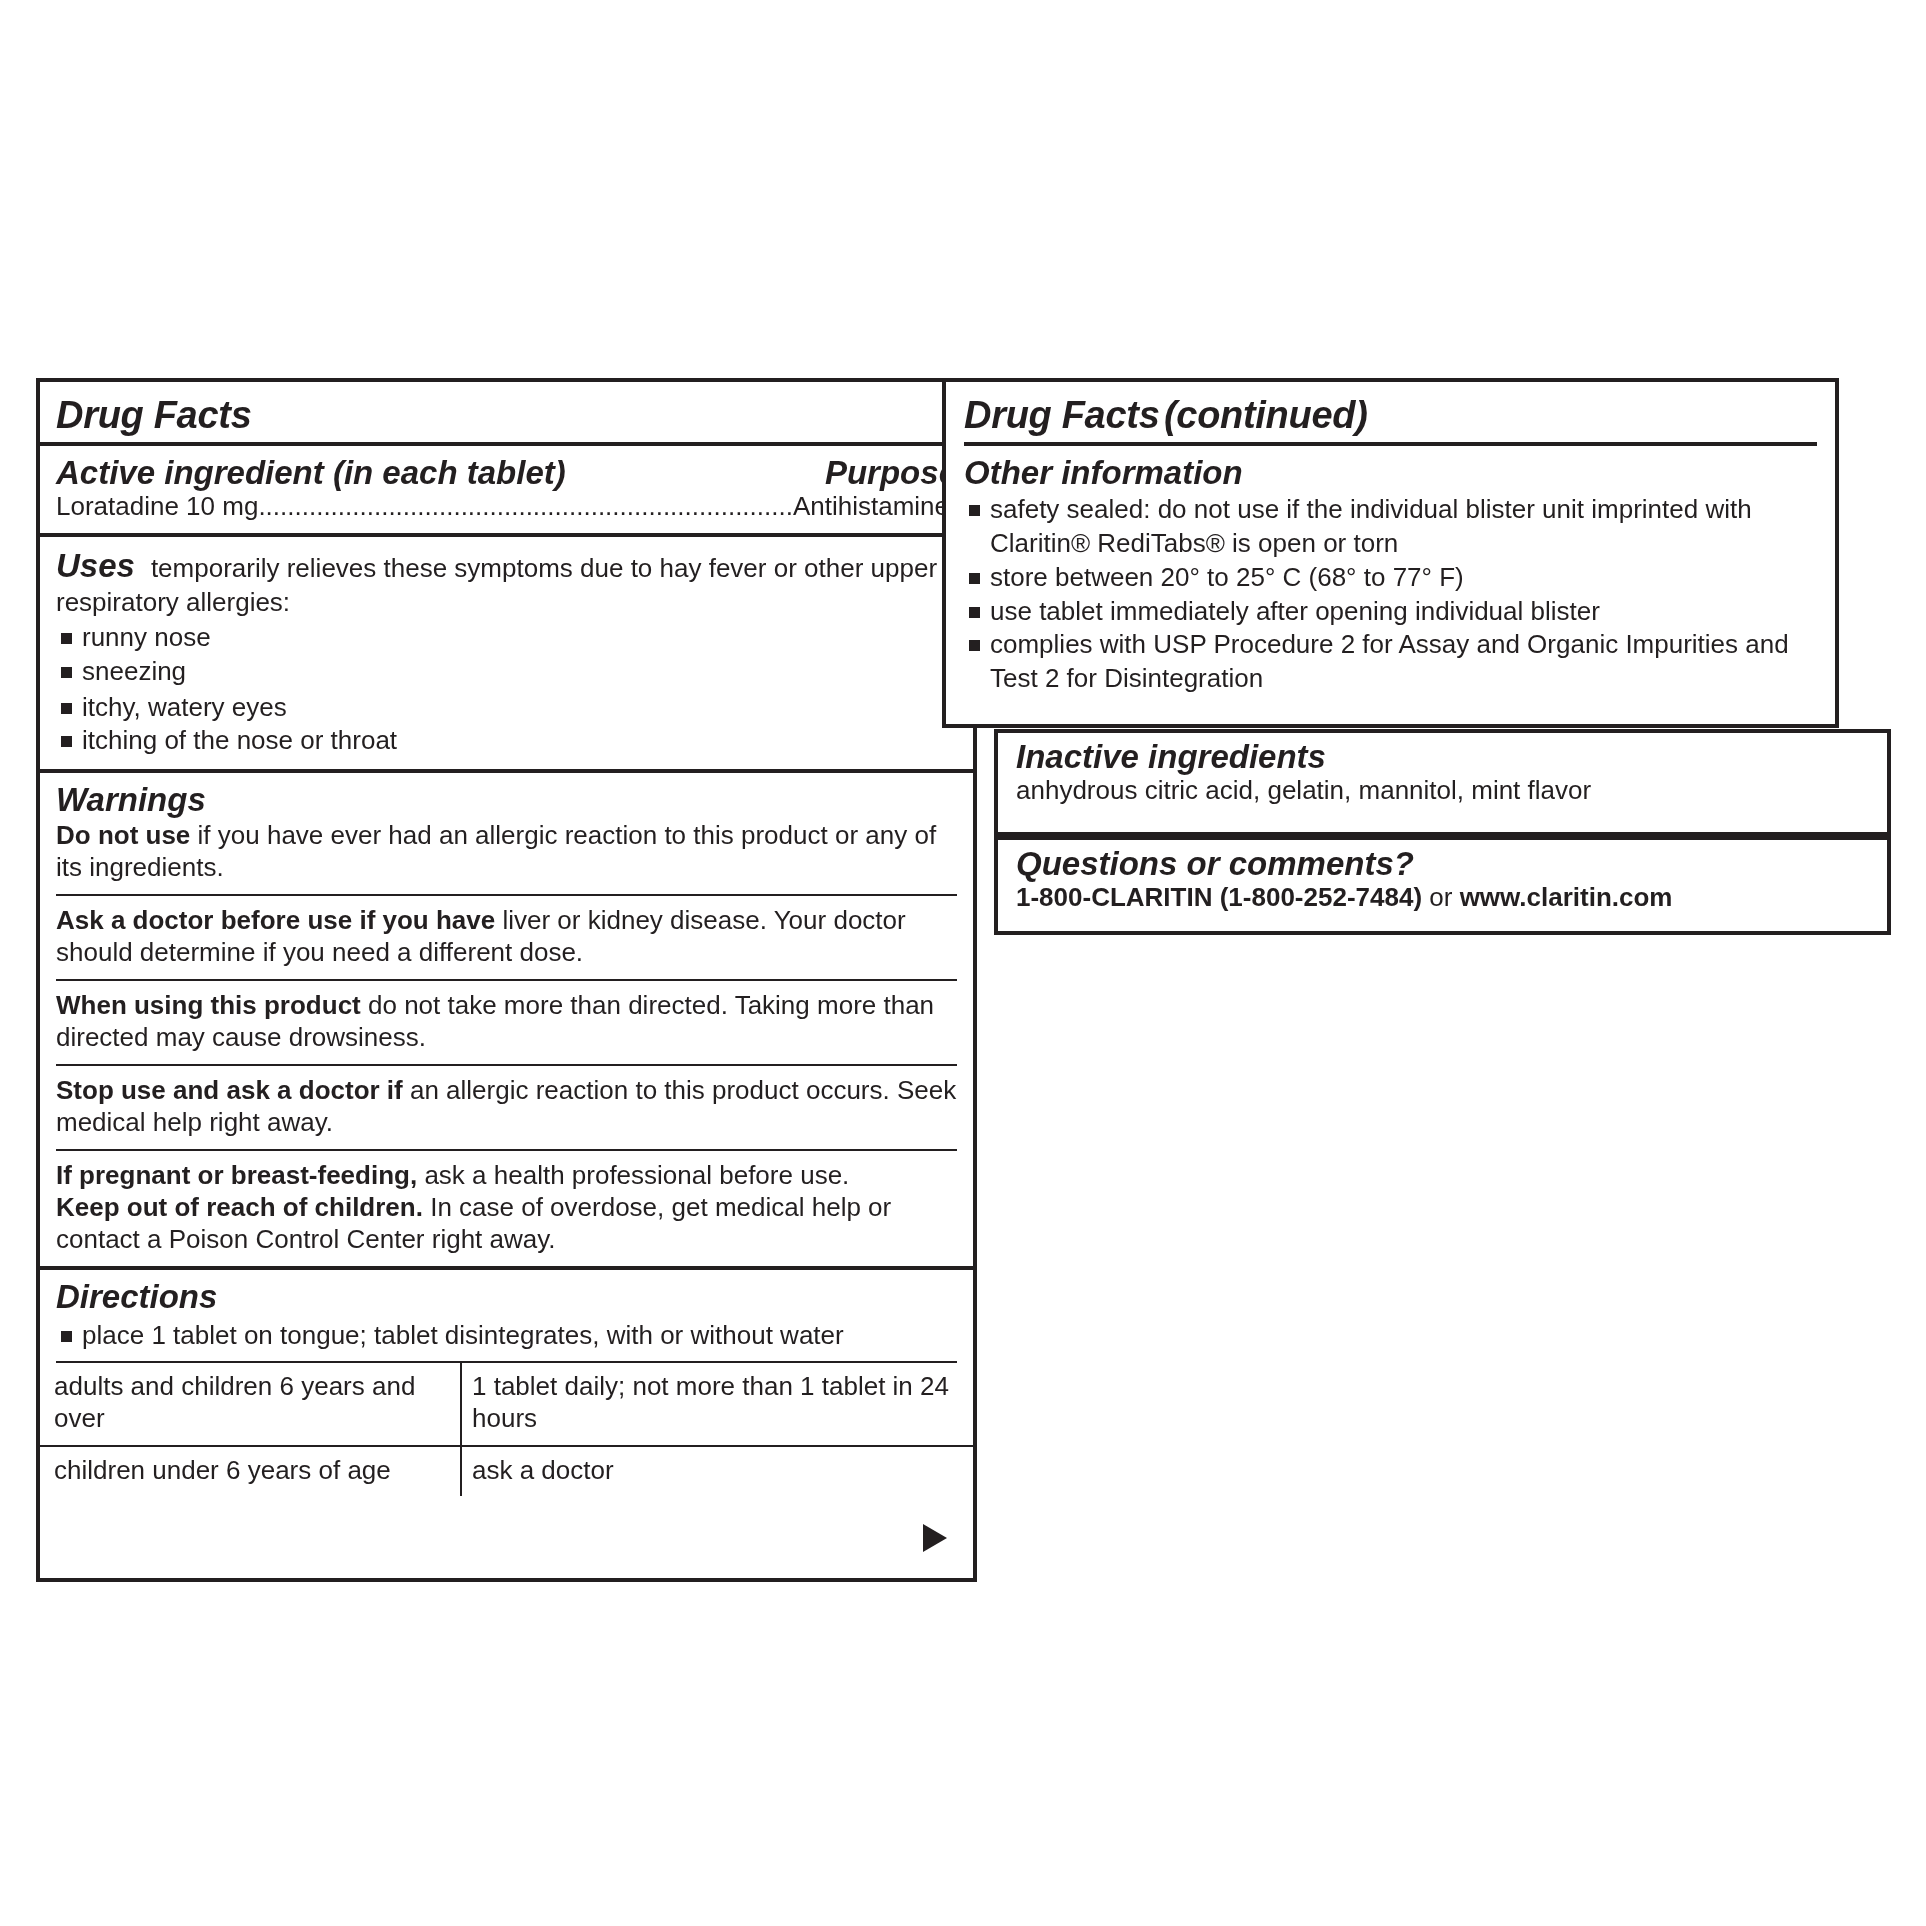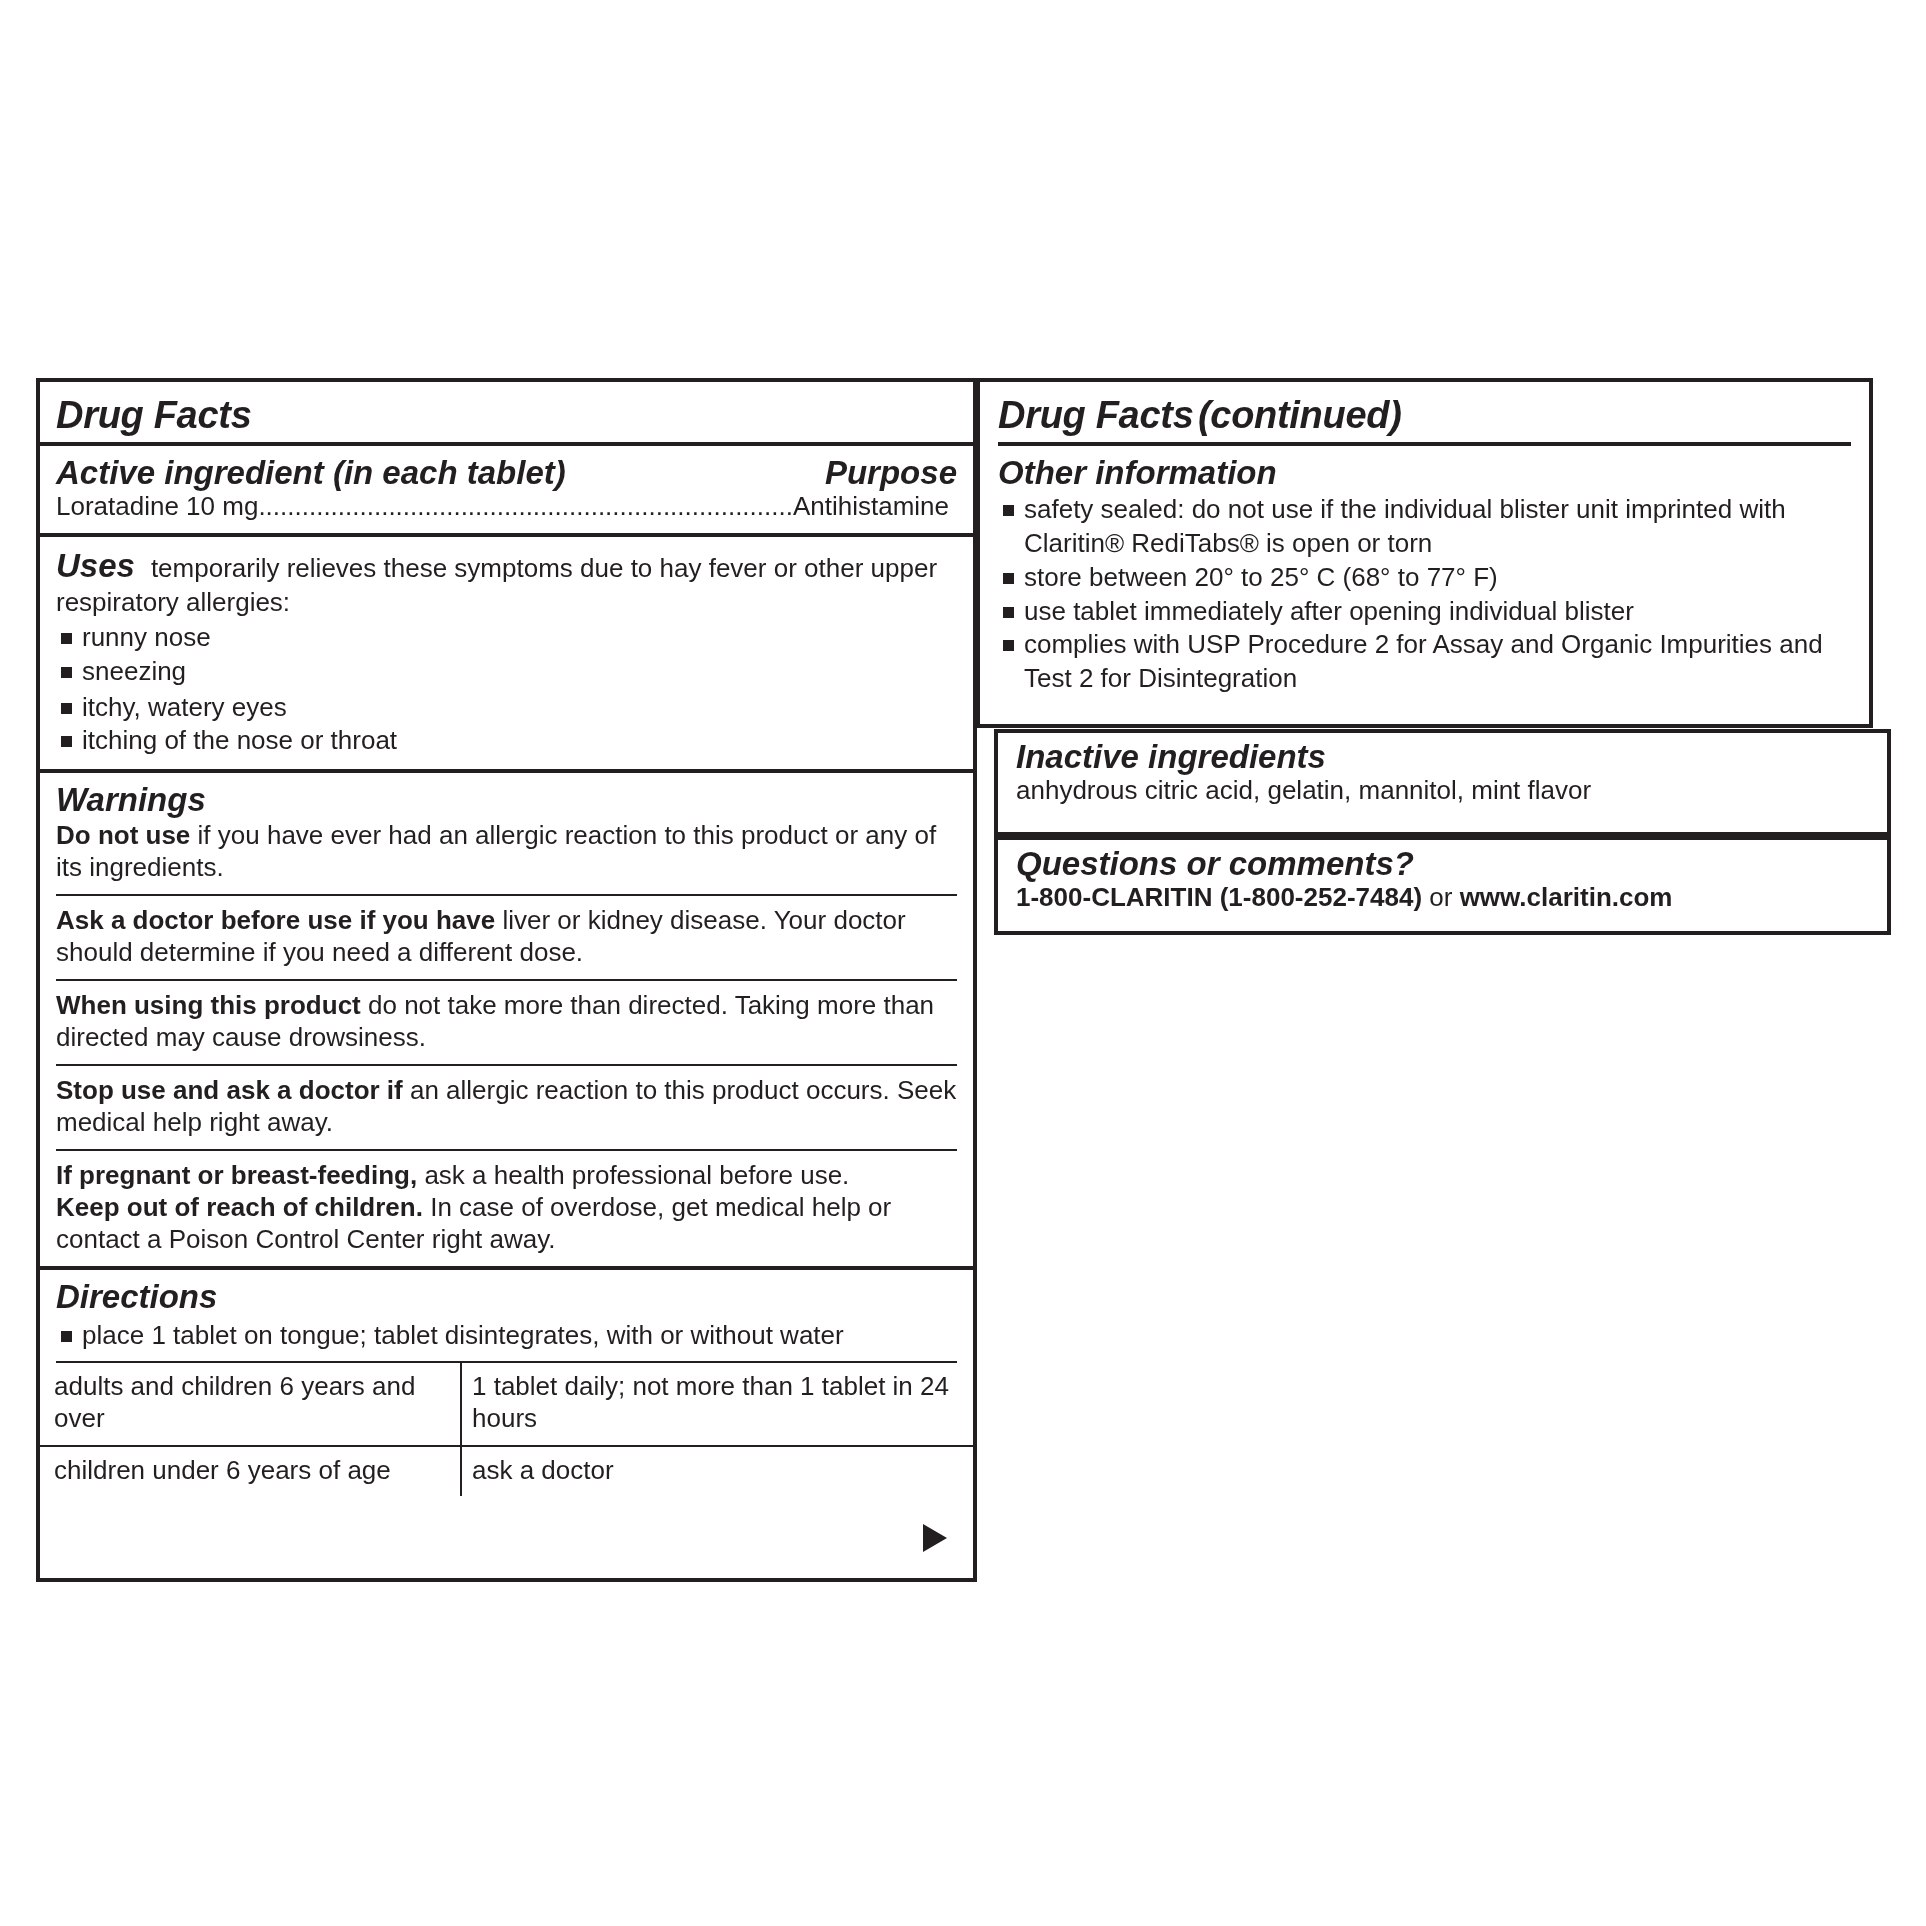--- a/index.html
+++ b/index.html
@@ -27,21 +27,21 @@
     box-sizing: border-box;
     background: #fff;
   }
   #left-panel {
     left: 36px;
     top: 378px;
     width: 941px;
     height: 1204px;
   }
   #right-panel-a {
-    left: 976px;
+    left: 942px;
     top: 378px;
     width: 897px;
     height: 350px;
   }
   #right-panel-b {
     left: 994px;
     top: 729px;
     width: 897px;
     height: 107px;
   }

